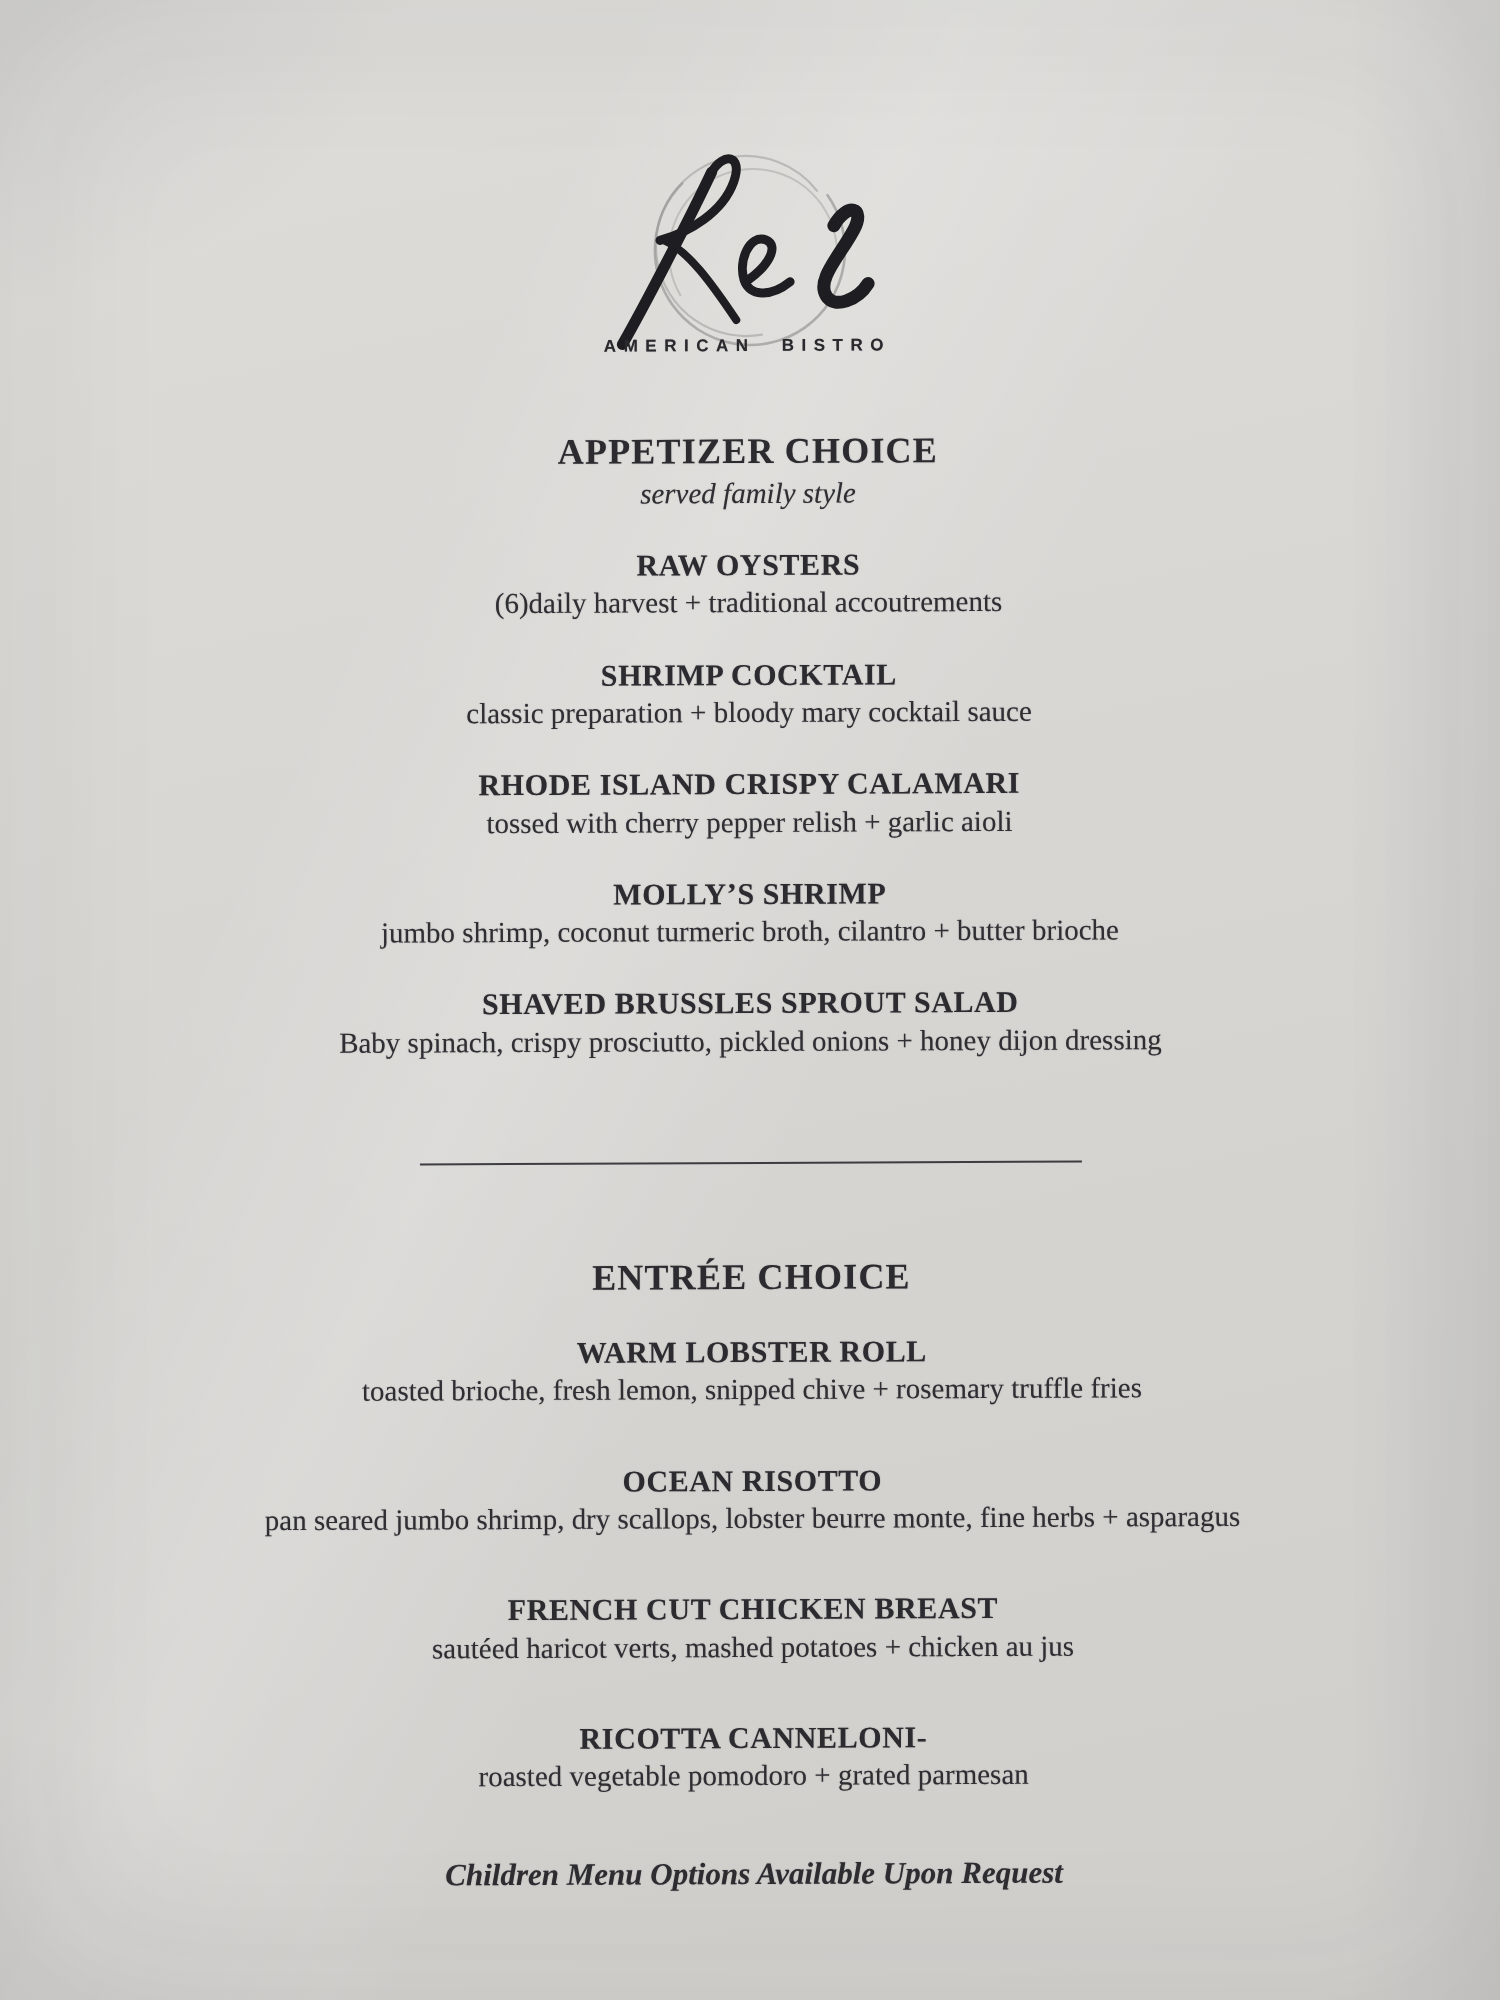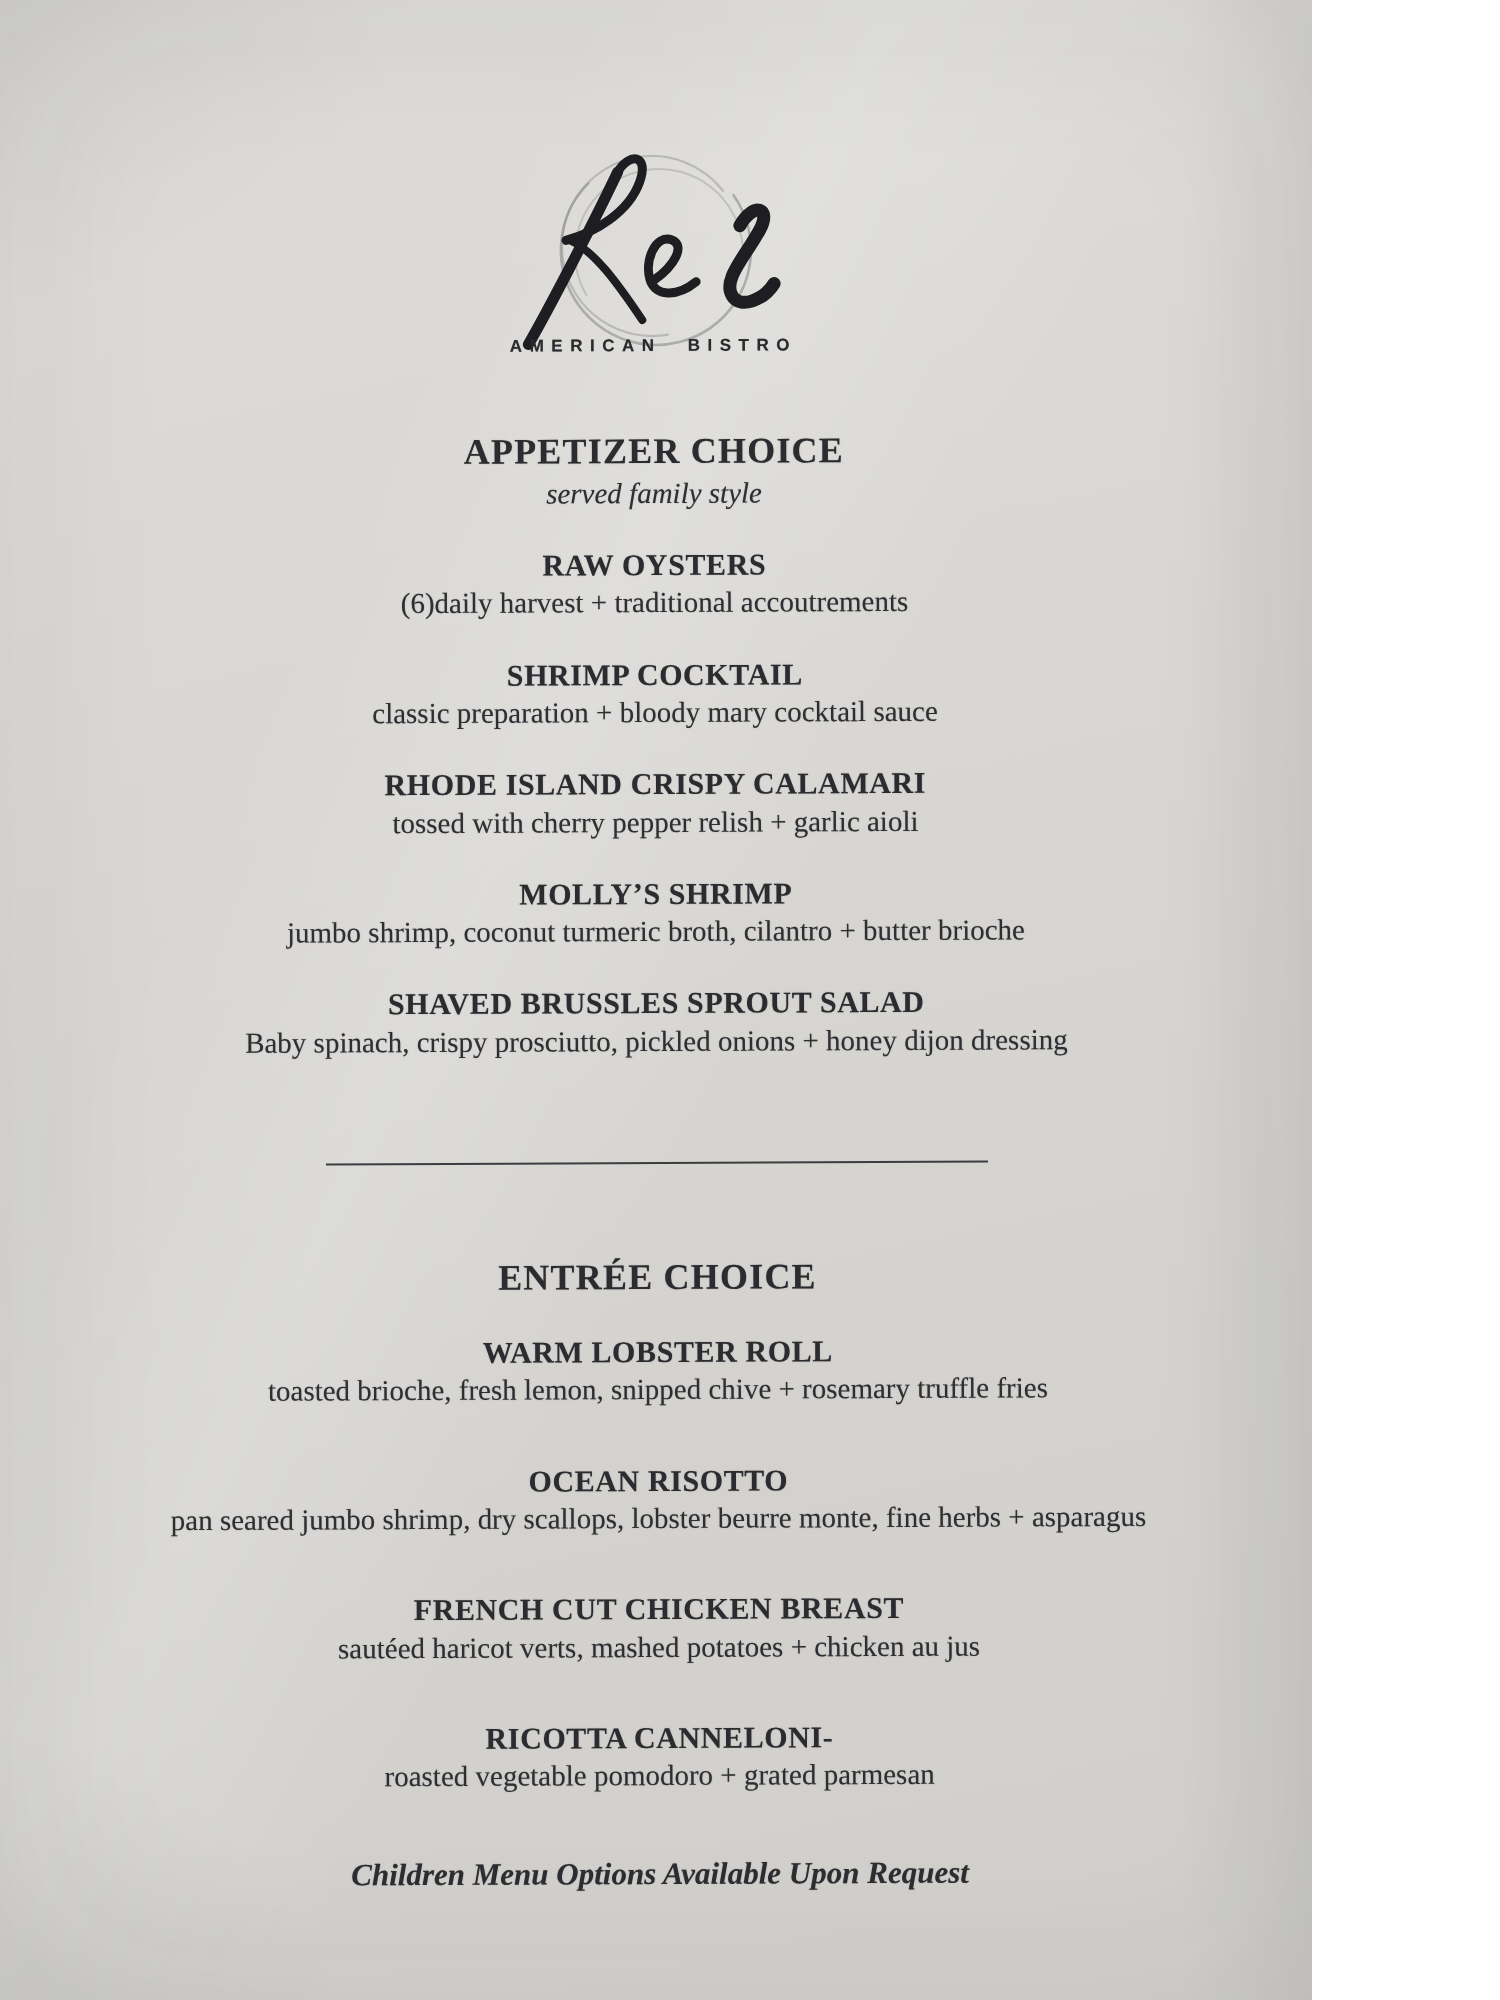--- a/index.html
+++ b/index.html
@@ -7,21 +7,21 @@
     padding: 0;
     width: 1500px;
     height: 2000px;
     overflow: hidden;
     font-family: "Liberation Serif", "DejaVu Serif", serif;
   }
 
   
   .paper {
     position: relative;
-    width: 1312px;
+    width: 1500px;
     height: 2000px;
     background:
       radial-gradient(700px 560px at -4% -4%, rgba(70,70,75,0.10), rgba(70,70,75,0.0) 70%),
       radial-gradient(620px 520px at -6% 104%, rgba(70,70,75,0.10), rgba(70,70,75,0.0) 70%),
       linear-gradient(115deg, rgba(255,255,255,0.0) 26%, rgba(255,255,255,0.16) 40%, rgba(255,255,255,0.0) 55%),
       linear-gradient(to right, rgba(80,80,85,0.0) 90%, rgba(80,80,85,0.07) 100%),
       linear-gradient(168deg, #dddcd9 0%, #d8d7d4 38%, #d3d2cf 72%, #d0cfcc 100%);
     box-shadow: inset 0 0 190px rgba(40,40,45,0.07);
   }
 

